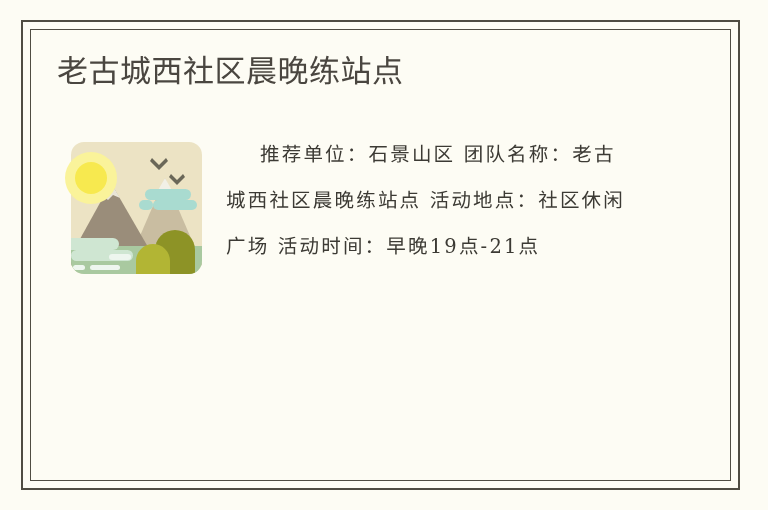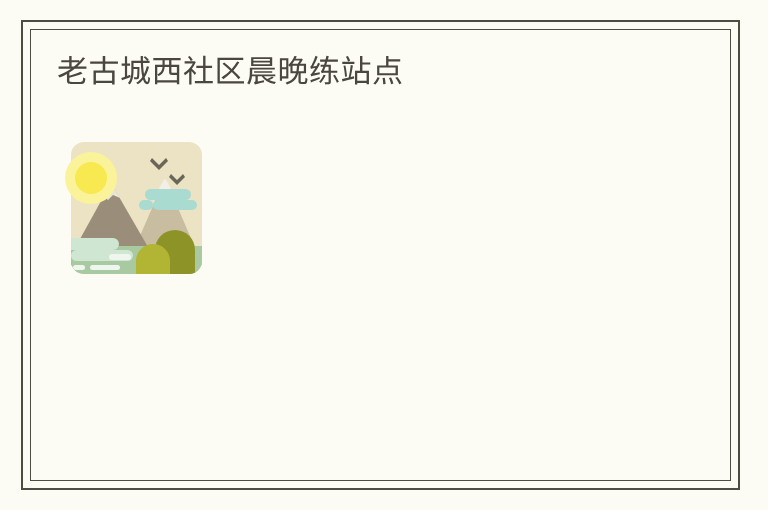--- a/index.html
+++ b/index.html
@@ -165,16 +165,17 @@
           <circle cx="34" cy="44" r="26" fill="#faf39a"></circle>
           <circle cx="34" cy="44" r="16" fill="#f7e94f"></circle>
 
           <g fill="#6a6758">
             <path d="M95 24 l7 7 l7 -7 l2 3 l-9 9 l-9 -9 z"></path>
             <path d="M114 40 l6 6 l6 -6 l2 3 l-8 8 l-8 -8 z"></path>
           </g>
         </svg>
       </div>
 
+      <p class="desc">推荐单位：石景山区  团队名称：老古城西社区晨晚练站点   活动地点：社区休闲广场   活动时间：早晚19点-21点</p>
 
     </div>
   </div>
 </div>
 
 </body></html>

